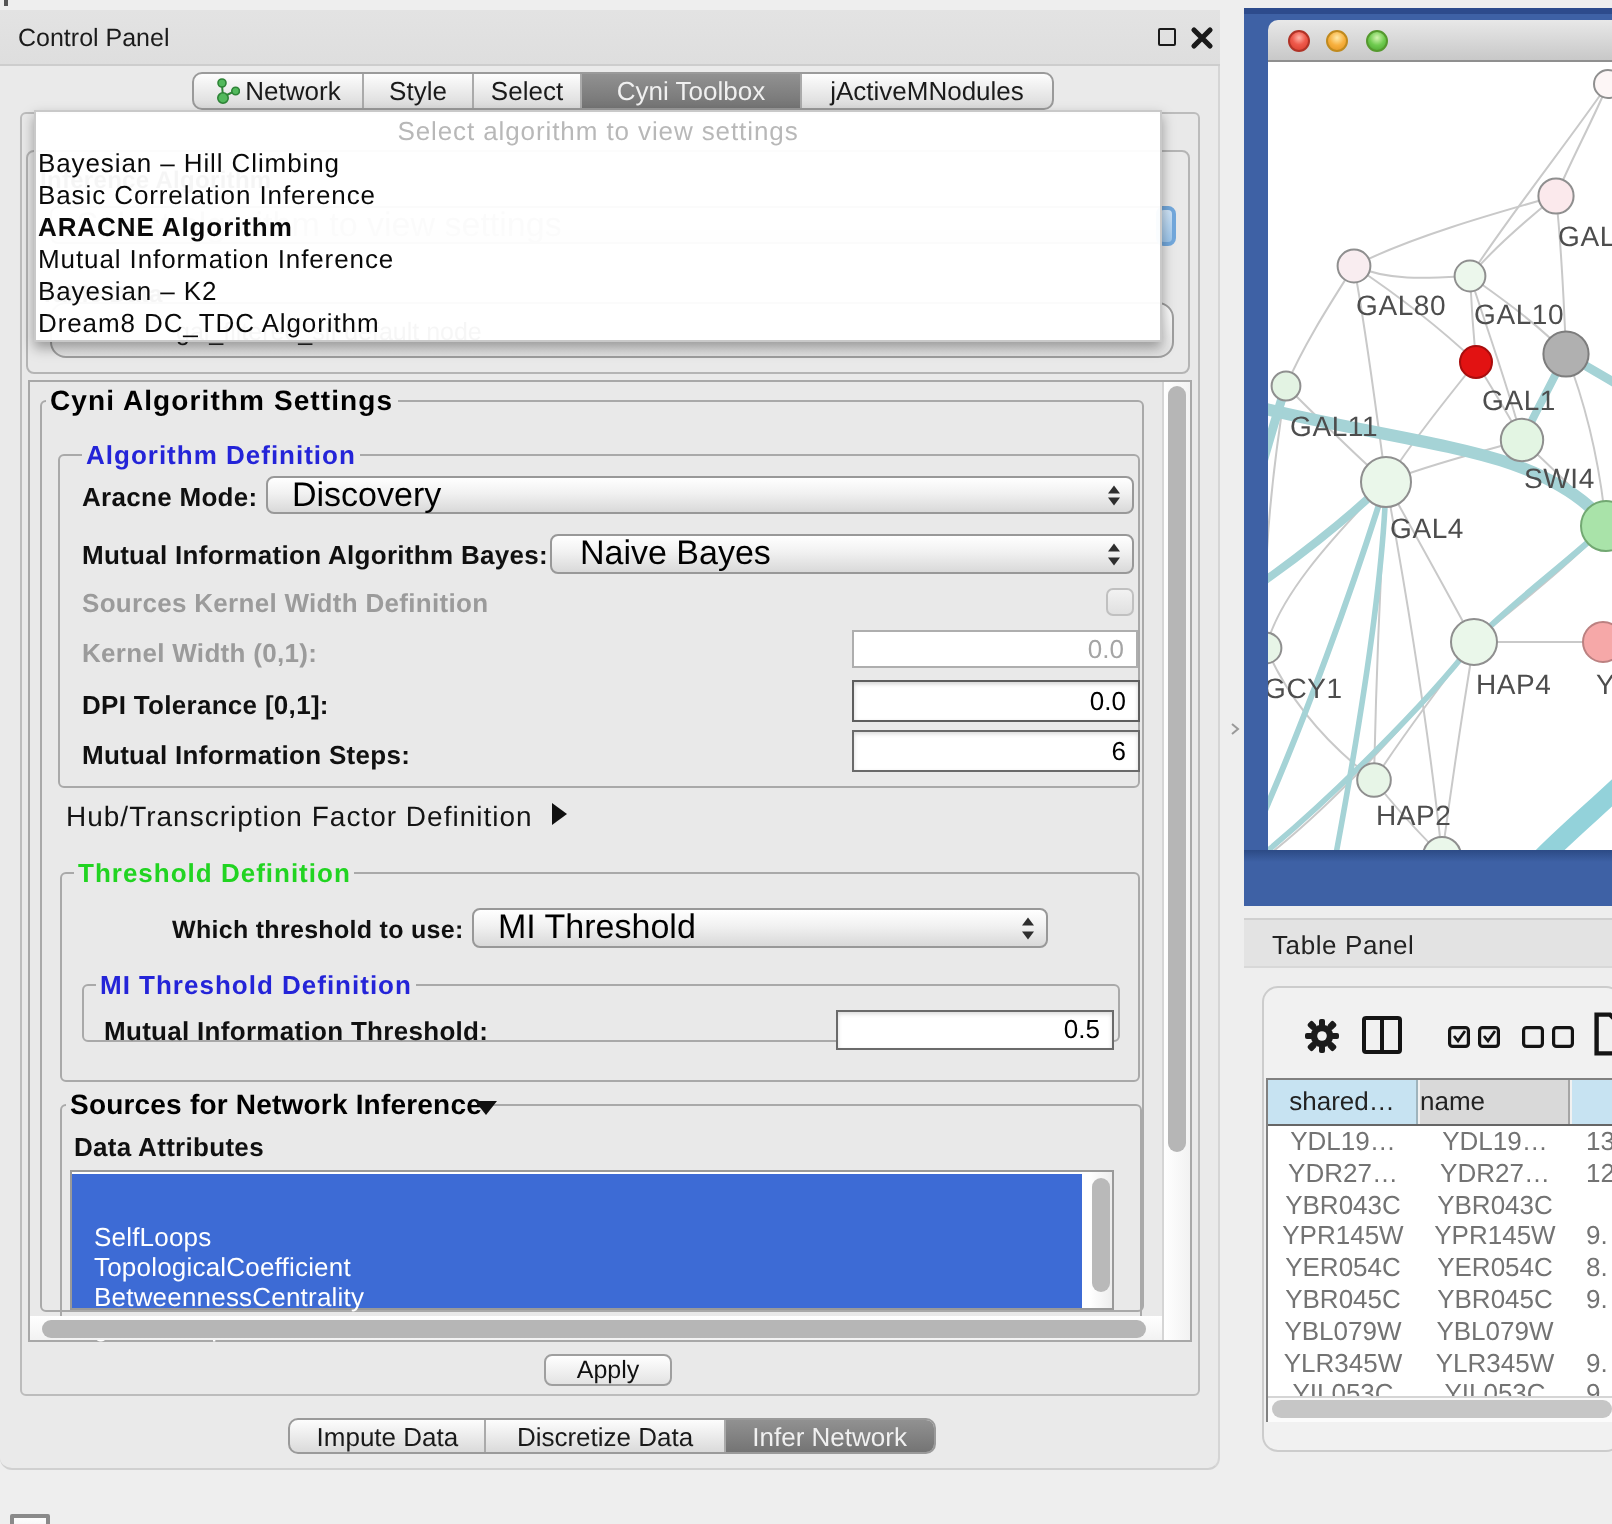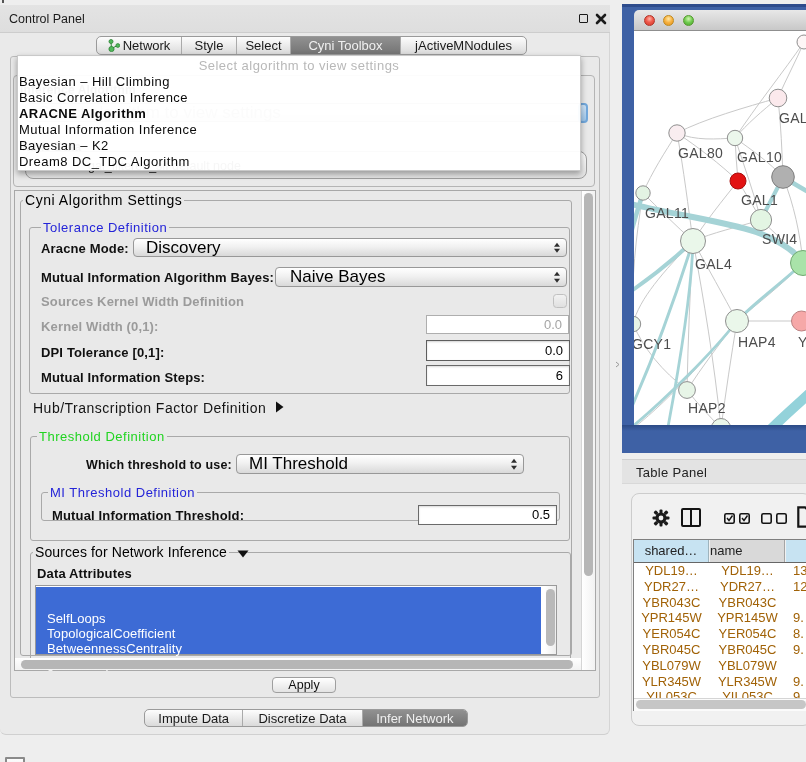--- a/index.html
+++ b/index.html
@@ -1,17 +1,17 @@
 <!DOCTYPE html>
 <html><head><meta charset="utf-8"><style>
 *{margin:0;padding:0;box-sizing:border-box}
 html,body{width:806px;height:762px;overflow:hidden;background:#eeeeee;font-family:"Liberation Sans",sans-serif}
 .a{position:absolute}
 .fs{position:absolute;border:1px solid #a9a9a9;border-radius:3px}
-.fs>b{position:absolute;top:-9px;left:2px;background:#e9e9e9;padding:0 2px;font-size:14px;letter-spacing:0.55px;font-weight:normal;white-space:nowrap;line-height:16px}
+.fs>b{position:absolute;top:-9px;left:2px;background:#e9e9e9;padding:0 2px;font-size:14px;letter-spacing:0.55px;font-weight:bold;white-space:nowrap;line-height:16px}
 .fs>b.c{font-size:13px;letter-spacing:0.5px;left:6px;top:-8px}
 .lb{position:absolute;font-size:13px;letter-spacing:0.15px;font-weight:bold;color:#101010;white-space:nowrap;line-height:14px}
 .gray{color:#9b9b9b}
 .cb{position:absolute;border:1px solid #989898;border-radius:4px;background:linear-gradient(#ffffff,#f1f1f1 45%,#d9d9d9);font-size:17px;color:#000;white-space:nowrap}
 .cb span{position:absolute;left:12px;top:50%;transform:translateY(-50%)}
 .arr{position:absolute;right:6px;top:50%;transform:translateY(-50%);display:flex;flex-direction:column;align-items:center}
 .arr em{display:block;width:0;height:0;border-left:3.5px solid transparent;border-right:3.5px solid transparent}
 .arr em.u{border-bottom:4px solid #2e2e2e;margin-bottom:2.5px}
 .arr em.d{border-top:4px solid #2e2e2e}
 .tf{position:absolute;background:#fff;font-size:13px;color:#000;text-align:right;padding-right:6px}
@@ -57,21 +57,21 @@
 <div class="a" style="left:25px;top:151px;width:562px;height:28px;border:1px solid #9e9e9e;border-radius:8px;background:linear-gradient(#fdfdfd,#e2e2e2)"></div>
 <div class="a" style="left:88px;top:159px;font-size:12.5px;color:#222">gal_filtered_sif default node</div>
 
 <div class="a" style="left:14px;top:190px;width:582px;height:481px;border:1px solid #a8a8a8;background:#e9e9e9"></div>
 
 <div class="fs" style="left:20px;top:200px;width:552px;height:456px;border-radius:3px">
     <b>Cyni Algorithm Settings</b>
   </div>
 
 <div class="fs" style="left:29px;top:227px;width:541px;height:167px">
-    <b class="c" style="color:#2424d8;left:11px">Tolerance Definition</b>
+    <b class="c" style="color:#2424d8;left:11px">Algorithm Definition</b>
   </div>
 <div class="lb" style="left:41px;top:242px">Aracne Mode:</div>
 <div class="cb" style="left:133px;top:238px;width:434px;height:19px">
     <span>Discovery</span>
     <i class="arr">
       <em class="u"></em>
       <em class="d"></em>
     </i>
   </div>
 <div class="lb" style="left:41px;top:271px">Mutual Information Algorithm Bayes:</div>
@@ -266,19 +266,19 @@
 <svg class="a" style="left:797px;top:506px" width="14" height="22" viewBox="0 0 14 22">
     <path d="M1.3 1.3 L8 1.3 L12.7 6 L12.7 20.7 L1.3 20.7 Z" stroke="#141414" stroke-width="2.2" fill="none"></path>
   </svg>
 
 <div class="a" style="left:633px;top:539px;width:174px;height:172px;border:1px solid #808080"></div>
 <div class="a" style="left:634px;top:540px;width:172px;height:23px;border-bottom:1px solid #666"></div>
 <div class="a" style="left:634px;top:540px;width:75px;height:22px;background:#c7e3f2;border-right:1px solid #9fb4bd;font-size:13px;color:#222;text-align:center;line-height:22px">shared…</div>
 <div class="a" style="left:710px;top:540px;width:75px;height:22px;background:#d9d9d9;border-right:1px solid #a5a5a5;font-size:13px;color:#222;text-align:left;line-height:22px">name</div>
 <div class="a" style="left:786px;top:540px;width:20px;height:22px;background:#c7e3f2"></div>
 <div class="a" style="left:634px;top:563px;width:172px;height:135px;background:#ffffff"></div>
-<div class="a" style="left:634px;top:563px;width:172px;height:142px;font-size:13px;color:#a16207;line-height:15.8px;overflow:hidden">
+<div class="a" style="left:634px;top:563px;width:172px;height:142px;font-size:13px;color:#737373;line-height:15.8px;overflow:hidden">
 <div style="position:absolute;left:0;width:75px;text-align:center">YDL19…<br>YDR27…<br>YBR043C<br>YPR145W<br>YER054C<br>YBR045C<br>YBL079W<br>YLR345W<br>YIL053C</div>
 <div style="position:absolute;left:76px;width:75px;text-align:center">YDL19…<br>YDR27…<br>YBR043C<br>YPR145W<br>YER054C<br>YBR045C<br>YBL079W<br>YLR345W<br>YIL053C</div>
 <div style="position:absolute;left:159px;width:20px">13<br>12<br>&nbsp;<br>9.<br>8.<br>9.<br>&nbsp;<br>9.<br>9.</div>
 </div>
 <div class="a" style="left:634px;top:698px;width:172px;height:13px;background:#fbfbfb;border-top:1px solid #d5d5d5"></div>
 <div class="a" style="left:636px;top:700px;width:170px;height:9px;background:#c6c6c6;border-radius:4.5px"></div>
 
 </body></html>

